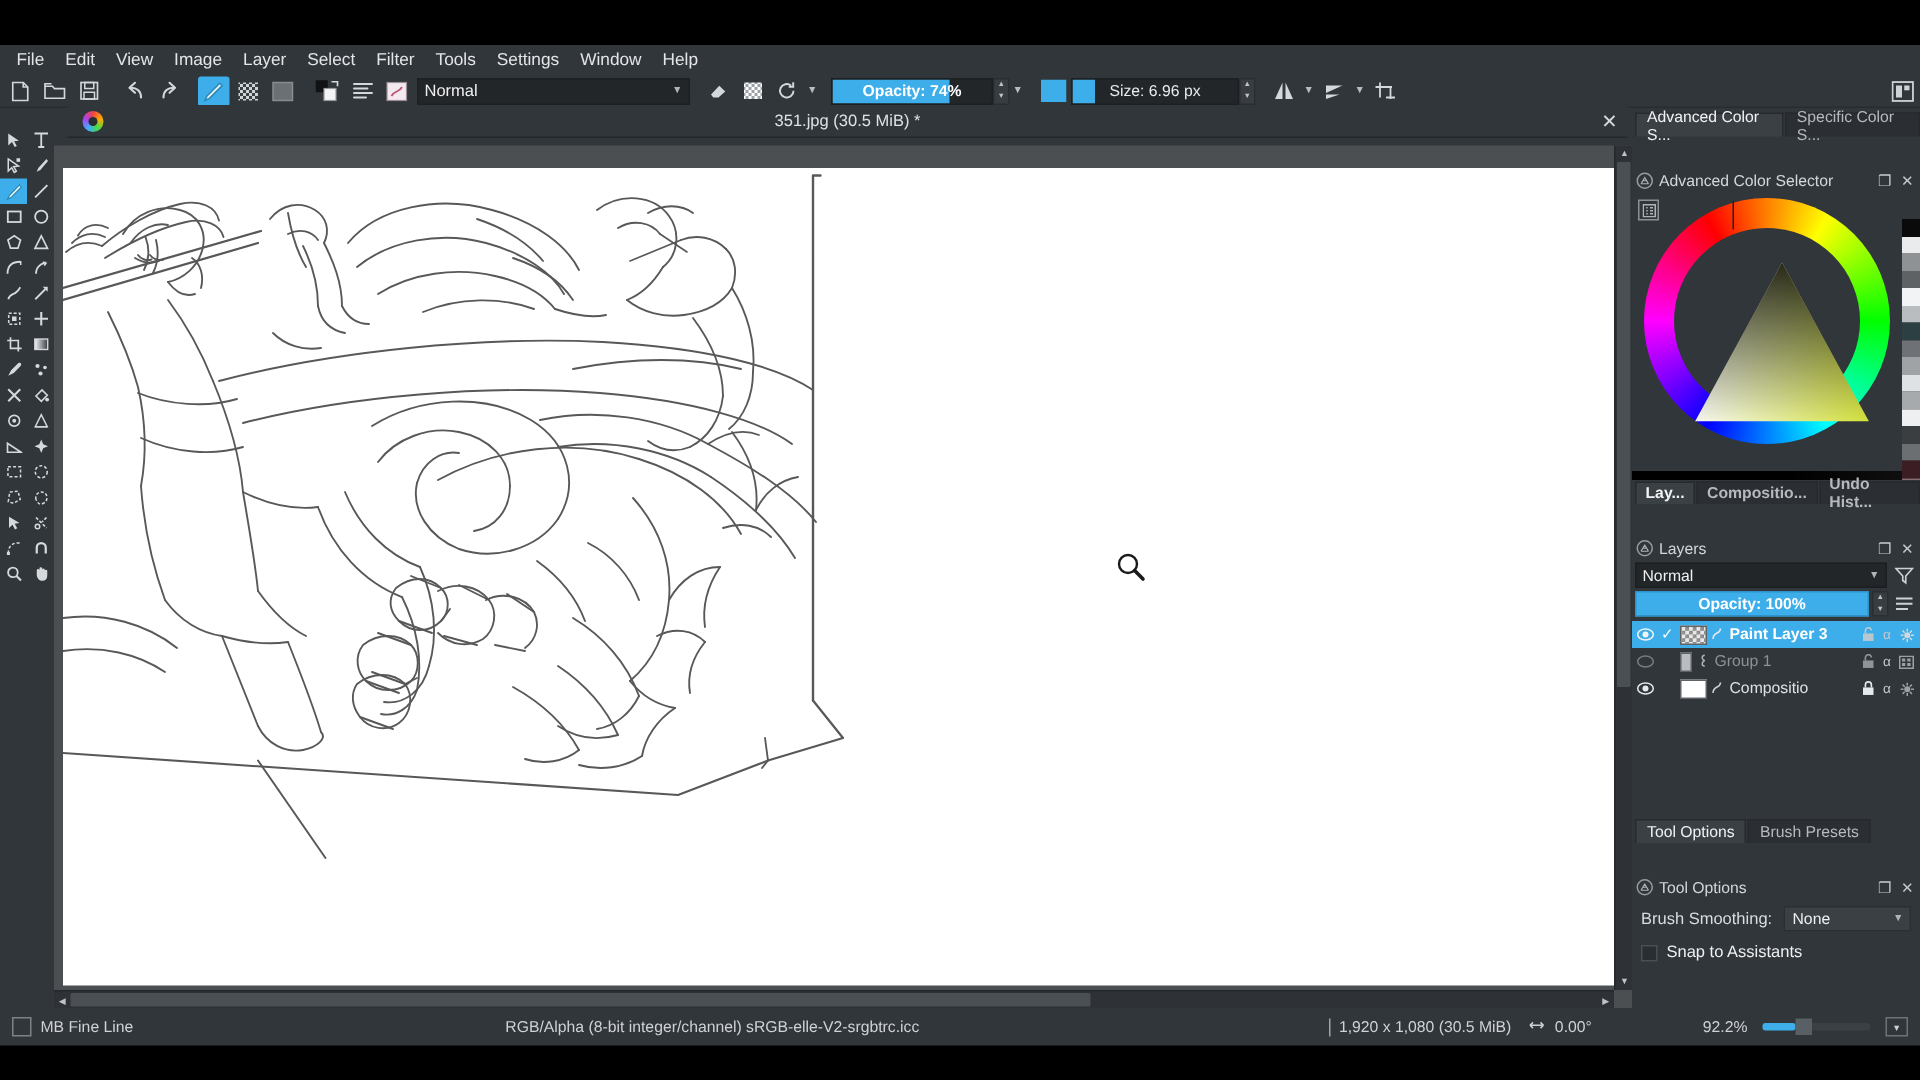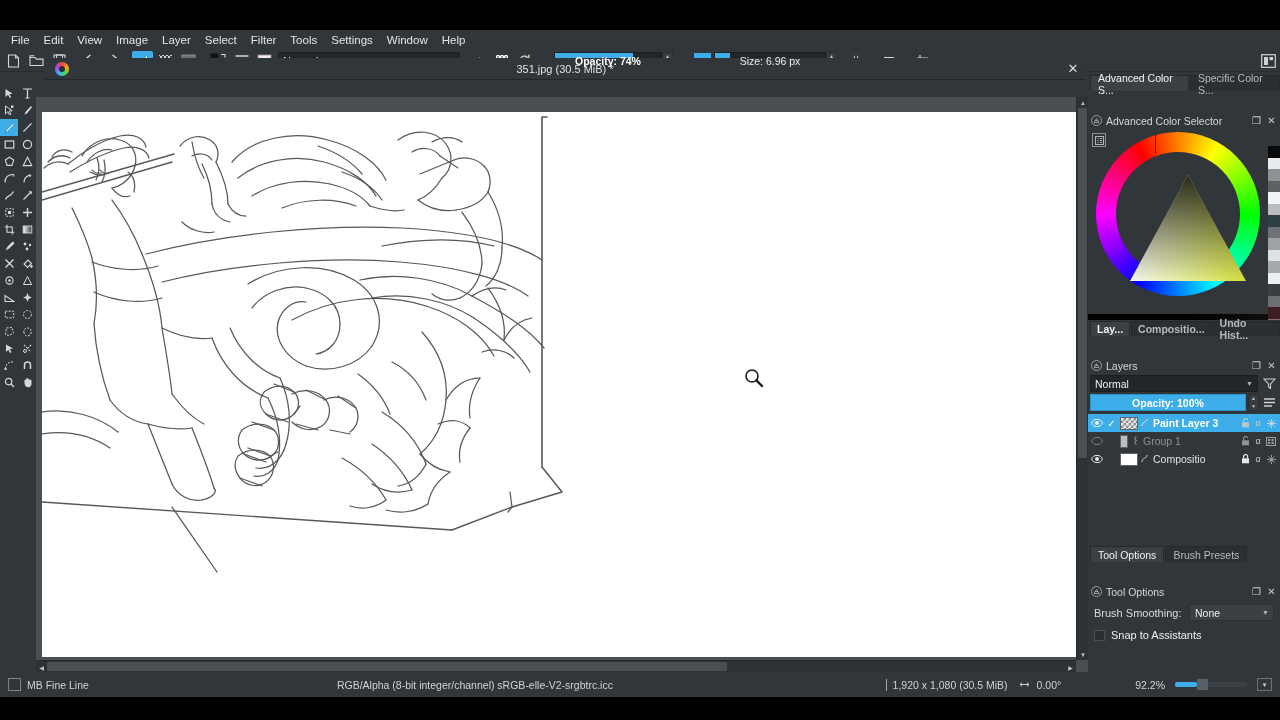--- a/index.html
+++ b/index.html
@@ -110,21 +110,21 @@
   .tool {
     width: 18px; height: 17px;
     display: flex; align-items: center; justify-content: center;
     color: #d6d9dc;
   }
   .tool.sel { background: #3daee9; }
   .tool svg { display: block; }
 
   
   .doc-titlebar {
-    position: absolute; left: 45px; top: 58px;
+    position: absolute; left: 45px; top: 70px;
     width: 1040px; height: 22px;
     background: #31363b;
     border-bottom: 1px solid #22262a;
     display: flex; align-items: center;
   }
   .doc-title {
     flex: 1; text-align: center; font-size: 11px; color: #dfe2e5;
   }
   .doc-close {
     width: 24px; text-align: center; font-size: 13px; color: #d8dbde;

